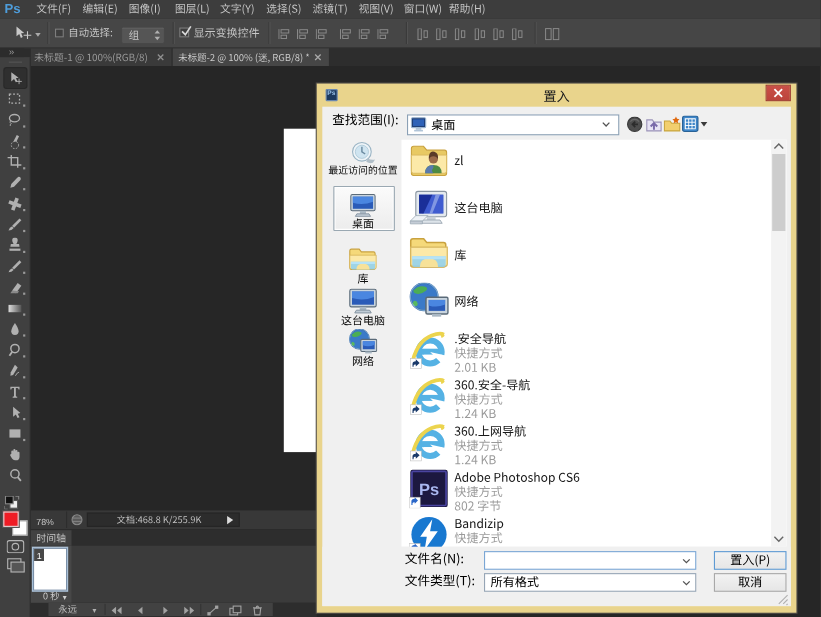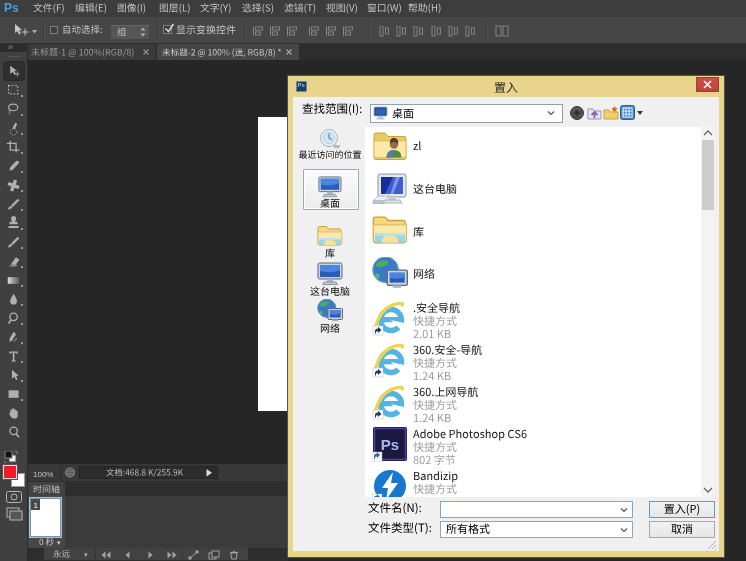--- a/index.html
+++ b/index.html
@@ -500,21 +500,21 @@
 <svg style="position:absolute;left:6px;top:491px" width="17" height="12">
     <rect x="0.5" y="0.5" width="15" height="11" rx="2" fill="none" stroke="#b5b5b5"></rect>
     <circle cx="8" cy="6" r="3" fill="none" stroke="#b5b5b5"></circle>
   </svg>
 <svg style="position:absolute;left:6px;top:507px" width="17" height="14">
     <rect x="1" y="1" width="12" height="9" fill="none" stroke="#b5b5b5"></rect>
     <rect x="4" y="4" width="12" height="9" fill="#555" stroke="#b5b5b5"></rect>
   </svg>
 <div style="position:absolute;left:257.5px;top:117px;width:30.5px;height:294px;background:#fff;"></div>
 <div style="position:absolute;left:28px;top:464px;width:260px;height:17px;background:#383838;"></div>
-<div style="position:absolute;left:33px;top:470px;font:8px 'Liberation Sans', sans-serif;color:#c6c6c6;white-space:pre;">100%</div>
+<div style="position:absolute;left:33px;top:470px;font:8px 'Liberation Sans', sans-serif;color:#c6c6c6;white-space:pre;">78%</div>
 <div style="position:absolute;left:60px;top:465px;width:1px;height:15px;background:#2d2d2d;"></div>
 <svg style="position:absolute;left:64px;top:467px" width="13" height="11">
     <circle cx="6" cy="5.5" r="4.5" fill="#5a5a5a" stroke="#8a8a8a"></circle>
     <path d="M2.2 4 h7.6 M2.2 7 h7.6" stroke="#8a8a8a" fill="none" stroke-width="0.8"></path>
   </svg>
 <div style="position:absolute;left:79px;top:466px;width:139px;height:13px;background:#2c2c2c;border:1px solid #252525"></div>
 <svg style="position:absolute;left:0.0px;top:0.0px;overflow:visible" width="2" height="2">
     <g fill="#c6c6c6" transform="translate(106.0 475.5) scale(0.00840 -0.00840)">
       <use href="#g0" x="0"></use>
       <use href="#g56" x="1000"></use>

